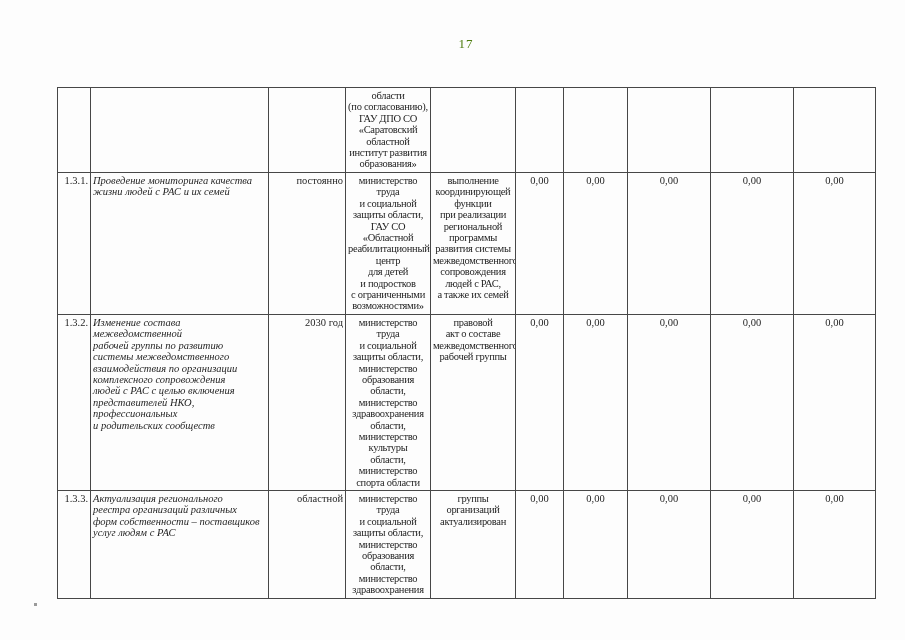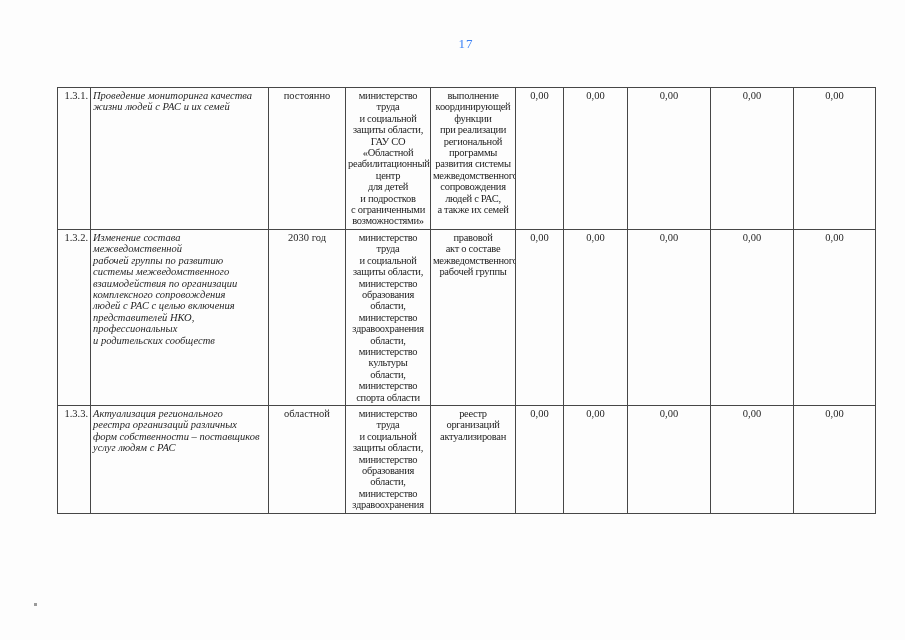--- a/index.html
+++ b/index.html
@@ -9,21 +9,21 @@
     font-family: "Liberation Serif", "DejaVu Serif", serif;
     color: #1f1f1f;
     position: relative;
     overflow: hidden;
   }
   .page-number {
     position: absolute;
     top: 36px; left: 57px; width: 818px;
     text-align: center;
     font-size: 13px;
-    color: #3b82f6;
+    color: #4d7c0f;
     letter-spacing: 1px;
   }
   table.program-table {
     position: absolute;
     left: 57px; top: 87px;
     width: 818px;
     border-collapse: collapse;
     table-layout: fixed;
   }
   table.program-table td {
@@ -42,21 +42,21 @@
   }
   td.c-desc {
     text-align: left;
     font-size: 10.5px;
     line-height: 12.3px;
     padding: 2px 3px;
     white-space: pre-line;
     font-style: italic;
   }
   td.c-time {
-    text-align: center;
+    text-align: right;
     font-size: 10.5px;
     padding-top: 3px;
     margin-top: 31px;
   }
   td.c-min, td.c-res {
     text-align: center;
     font-size: 10px;
     line-height: 11px;
     letter-spacing: -0.3px;
     padding: 2px 1px;
@@ -96,20 +96,38 @@
     <col style="width:85px">
     <col style="width:85px">
     <col style="width:48px">
     <col style="width:64px">
     <col style="width:83px">
     <col style="width:83px">
     <col style="width:82px">
   </colgroup>
 
   <tbody>
+      <tr style="height:85px">
+    <td class="c-num"></td>
+    <td class="c-desc"></td>
+    <td class="c-time"></td>
+    <td class="c-min">области
+(по согласованию),
+ГАУ ДПО СО
+«Саратовский
+областной
+институт развития
+образования»</td>
+    <td class="c-res"></td>
+    <td class="c-val"></td>
+    <td class="c-val"></td>
+    <td class="c-val"></td>
+    <td class="c-val"></td>
+    <td class="c-val"></td>
+  </tr>
 
 
   <tr style="height:136px">
     <td class="c-num">1.3.1.</td>
     <td class="c-desc">Проведение мониторинга качества
 жизни людей с РАС и их семей</td>
     <td class="c-time">постоянно</td>
     <td class="c-min">министерство
 труда
 и социальной
@@ -187,21 +205,21 @@
     <td class="c-time">областной</td>
     <td class="c-min">министерство
 труда
 и социальной
 защиты области,
 министерство
 образования
 области,
 министерство
 здравоохранения</td>
-    <td class="c-res">реестр
+    <td class="c-res">группы
 организаций
 актуализирован</td>
     <td class="c-val">0,00</td>
     <td class="c-val">0,00</td>
     <td class="c-val">0,00</td>
     <td class="c-val">0,00</td>
     <td class="c-val">0,00</td>
   </tr>
 </tbody>
   </table>

